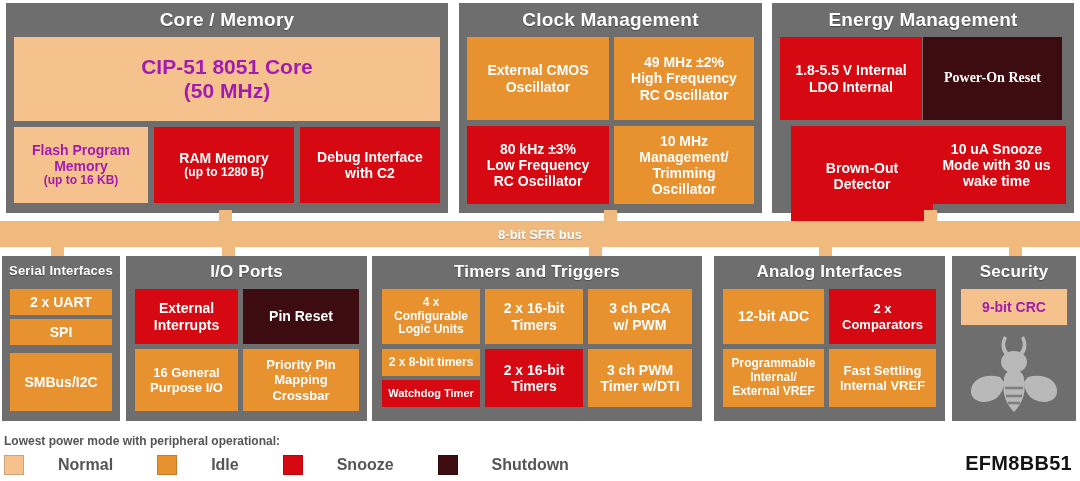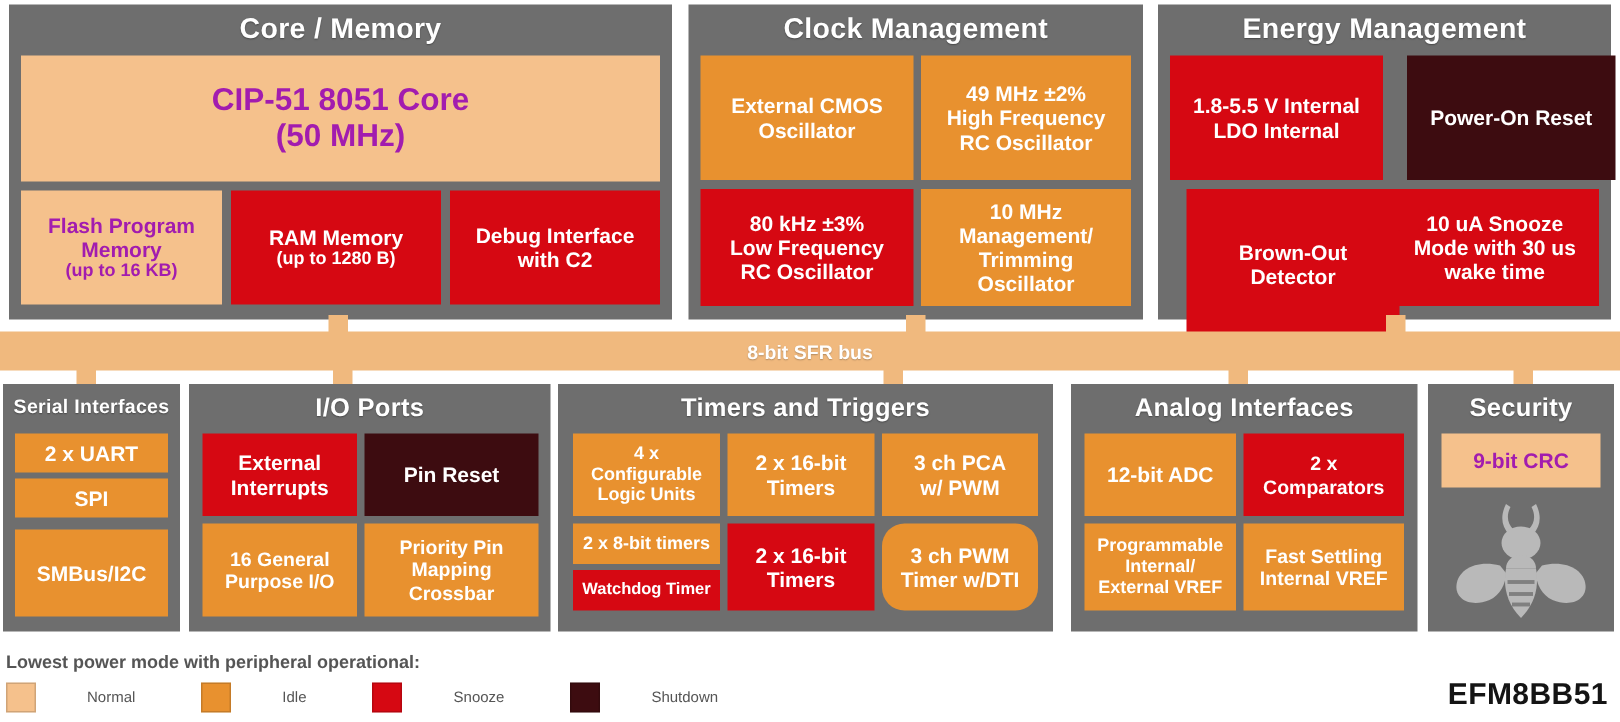--- a/index.html
+++ b/index.html
@@ -110,22 +110,22 @@
     margin-right: 44px;
   }
   #legend .sw {
     width: 20px;
     height: 20px;
     margin-right: 10px;
     border: 1px solid rgba(0,0,0,.15);
     box-sizing: border-box;
   }
   #legend .nm {
-    font-size: 10px;
-    font-weight: normal;
+    font-size: 16px;
+    font-weight: bold;
     color: #555555;
     padding-left: 24px;
   }
 
   #part-number {
     position: absolute;
     right: 8px;
     top: 452px;
     font-size: 20px;
     font-weight: bold;
@@ -202,21 +202,21 @@
   </div>
 
   <div class="panel" style="left:772px; top:3px; width:302px; height:210px;">
     <div class="panel-title t-lg">Energy Management</div>
     <div class="blk c-snooze f14" style="left:8px; top:34px; width:142px; height:83px;">
       <span>
         <span>1.8-5.5 V Internal</span>
         <span>LDO Internal</span>
       </span>
     </div>
-    <div class="blk c-shutdown f14" style="left:166px; top:34px; width:139px; height:83px;">
+    <div class="blk c-shutdown f14" style="left:151px; top:34px; width:139px; height:83px;font-family:Liberation Serif, serif;">
       <span>
         <span>Power-On Reset</span>
       </span>
     </div>
     <div class="blk c-snooze f14" style="left:19px; top:123px; width:142px; height:100px;">
       <span>
         <span>Brown-Out</span>
         <span>Detector</span>
       </span>
     </div>
@@ -320,21 +320,21 @@
       <span>
           <span>Watchdog Timer</span>
         </span>
     </div>
     <div class="blk c-snooze f14" style="left:113px; top:93px; width:98px; height:58px;">
       <span>
         <span>2 x 16-bit</span>
         <span>Timers</span>
       </span>
     </div>
-    <div class="blk c-idle f14" style="left:216px; top:93px; width:104px; height:58px;border-radius:15px;">
+    <div class="blk c-idle f14" style="left:216px; top:93px; width:104px; height:58px;">
       <span>
         <span>3 ch PWM</span>
         <span>Timer w/DTI</span>
       </span>
     </div>
   </div>
 
   <div class="panel" style="left:714px; top:256px; width:231px; height:165px;">
     <div class="panel-title t-md">Analog Interfaces</div>
     <div class="blk c-idle f14" style="left:9px; top:33px; width:101px; height:55px;">

